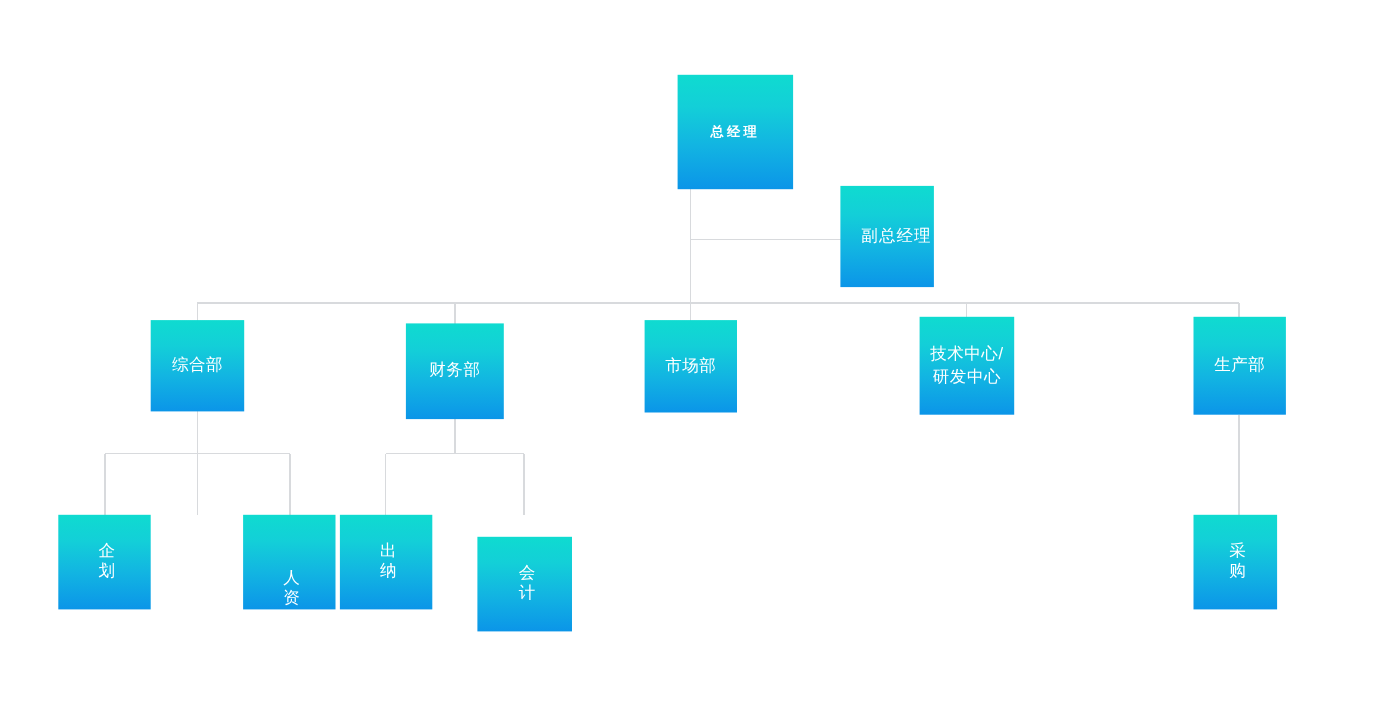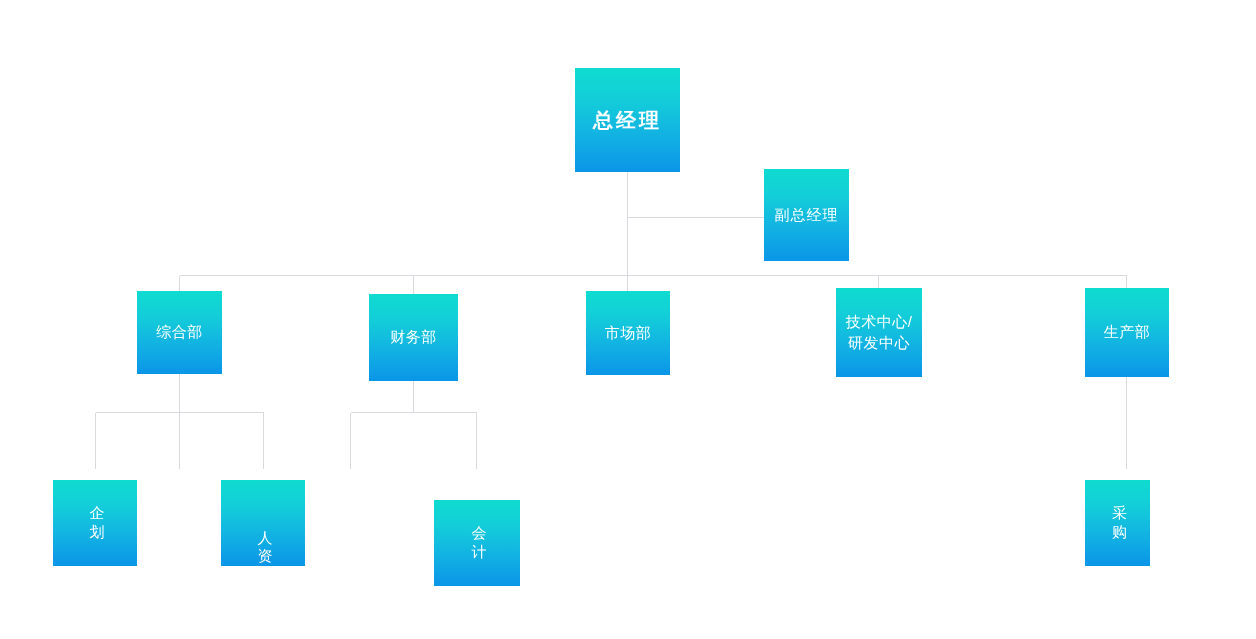--- a/index.html
+++ b/index.html
@@ -42,24 +42,24 @@
     z-index: 2;
     -webkit-font-smoothing: antialiased;
   }
   .node .node-label {
     display: block;
     width: 100%;
     padding: 0 2px;
     box-sizing: border-box;
   }
   
-  .node.level-0 { font-size: 20px; font-weight: 700; letter-spacing: 3px; }
+  .node.level-0 { font-size: 12px; font-weight: 700; letter-spacing: 3px; margin-left: 41px; }
   .node.level-1 { font-size: 15px; font-weight: 400; letter-spacing: 1px; }
   .node.level-2 { font-size: 15px; font-weight: 400; letter-spacing: 0.5px; }
-  .node.level-3 { font-size: 15px; font-weight: 400; margin-top: 12px; }
+  .node.level-3 { font-size: 15px; font-weight: 400; }
   .node.two-line { line-height: 1.35; }
   
   .node.vertical-text .node-label {
     writing-mode: horizontal-tb;
     word-break: break-all;
     width: 1em;
     margin: 0 auto;
     line-height: 1.25;
   }
 </style>
@@ -95,21 +95,21 @@
       <path d="M 476.5 412.5 L 476.5 468.5"></path>
 
       <path d="M 1126.5 377 L 1126.5 468.5"></path>
     </g>
   </svg>
 
   <div class="node level-0" style="left:575px; top:68px; width:105px; height:104px;">
     <span class="node-label">总经理</span>
   </div>
 
-  <div class="node level-1" style="left:764px; top:169px; width:85px; height:92px;">
+  <div class="node level-1" style="left:764px; top:169px; width:85px; height:92px;text-align:right;">
     <span class="node-label">副总经理</span>
   </div>
 
   <div class="node level-2" style="left:137px; top:291px; width:85px; height:83px;">
     <span class="node-label">综合部</span>
   </div>
 
   <div class="node level-2" style="left:586px; top:291px; width:84px; height:84px;">
     <span class="node-label">市场部</span>
   </div>
@@ -131,22 +131,25 @@
 
   <div class="node level-3 vertical-text" style="left:53px; top:468px; width:84px; height:86px;">
     <span class="node-label">企划</span>
   </div>
 
 
   <div class="node level-3 vertical-text" style="left:221px; top:468px; width:84px; height:86px;align-items:flex-end;">
     <span class="node-label">人资</span>
   </div>
 
+  <div class="node level-3 vertical-text" style="left:309px; top:468px; width:84px; height:86px;">
+    <span class="node-label">出纳</span>
+  </div>
 
   <div class="node level-3 vertical-text" style="left:434px; top:488px; width:86px; height:86px;">
     <span class="node-label">会计</span>
   </div>
 
-  <div class="node level-3 vertical-text" style="left:1085px; top:468px; width:65px; height:86px;align-items:center;">
+  <div class="node level-3 vertical-text" style="left:1085px; top:468px; width:76px; height:86px;align-items:center;">
     <span class="node-label">采购</span>
   </div>
 
 </div>
 
 </body></html>

